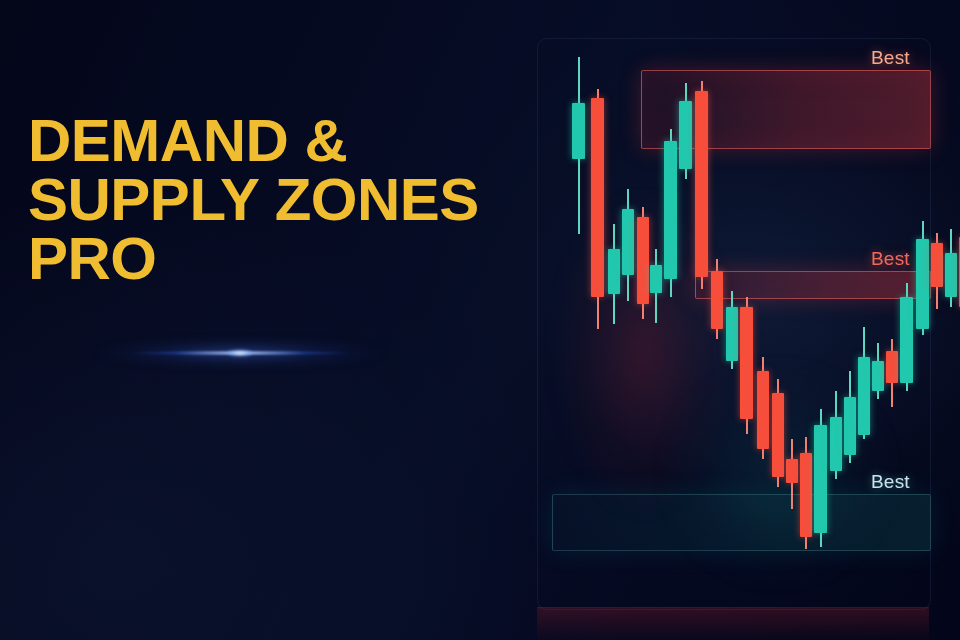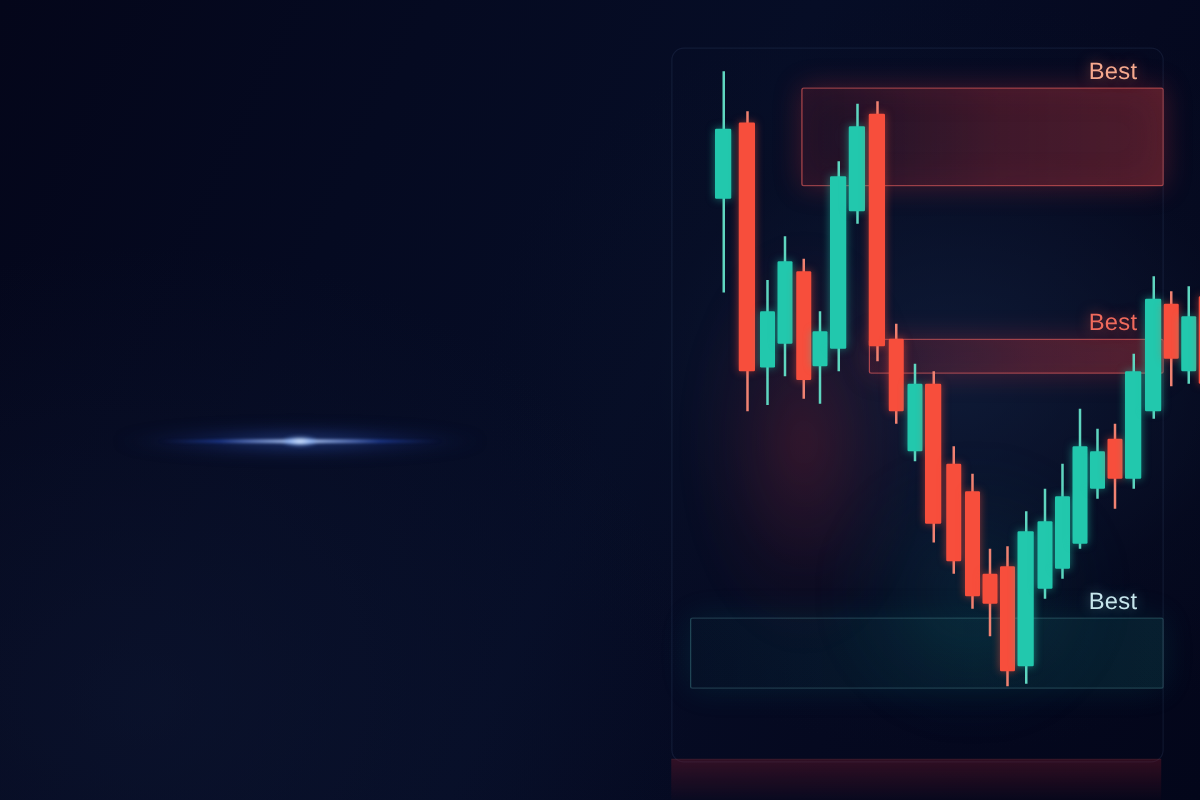--- a/index.html
+++ b/index.html
@@ -101,20 +101,23 @@
     background:radial-gradient(ellipse at center, rgba(20,160,160,0.13) 0%, rgba(12,90,100,0.05) 48%, rgba(0,0,0,0) 74%);
     pointer-events:none;filter:blur(7px);
   }
 </style>
 </head>
 <body>
 
 <div id="stage">
 
   <div id="left-pane">
+    <div id="headline">DEMAND &amp;
+SUPPLY ZONES
+PRO</div>
 
     <div id="flare-wrap">
       <div id="flare-halo"></div>
       <div id="flare-core"></div>
       <div id="flare-dot"></div>
     </div>
 
   </div>
 
   <div id="chart-panel">

